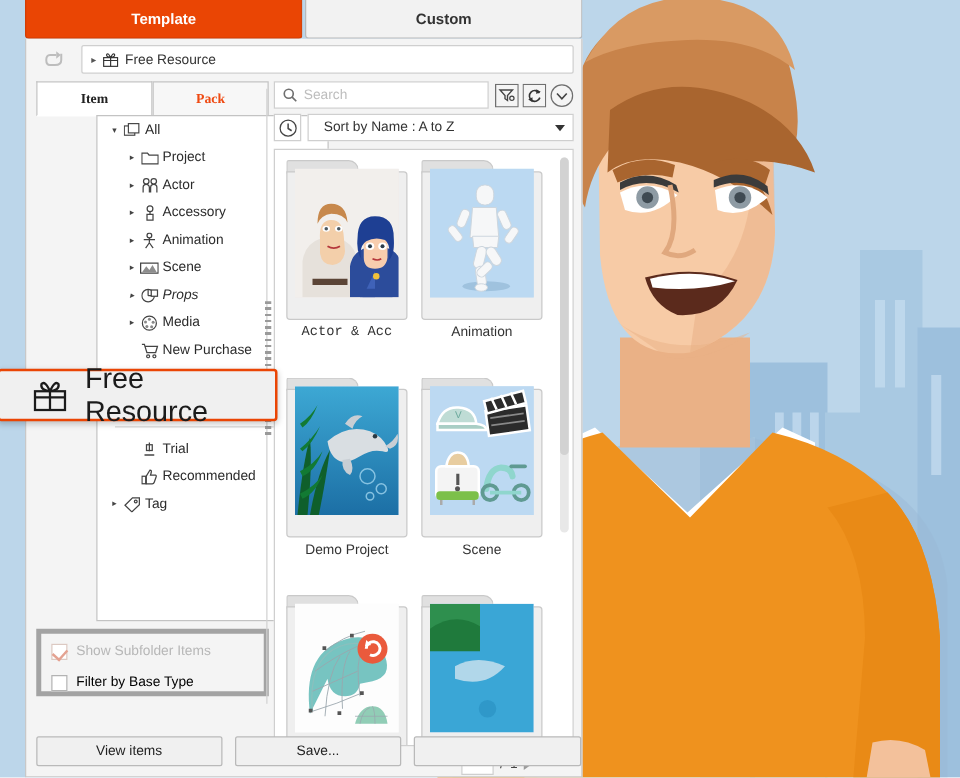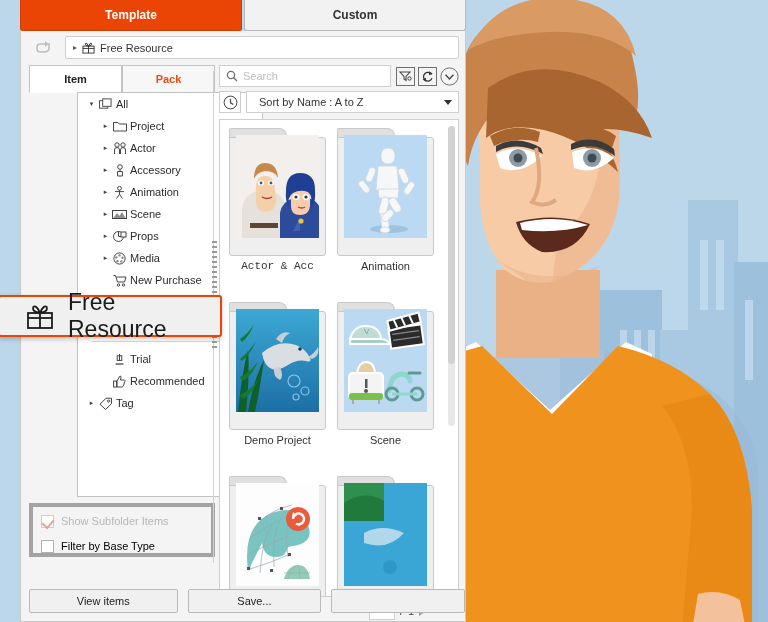--- a/index.html
+++ b/index.html
@@ -65,21 +65,21 @@
     background:#fff; border:1px solid #cfcfcf; border-radius:2px;
     display:flex; align-items:center; gap:5px; padding:0 7px;
     font-size:11px; color:#333;
   }
   .crumb .arr { font-size:8px; color:#555; }
 
   
   .leftcol {
     position:absolute; left:8px; top:34px; width:186px; height:498px;
   }
-  .ipTabs { position:absolute; left:0; top:0; width:186px; height:28px; display:flex; }
+  .ipTabs { position:absolute; left:0; top:0; width:186px; height:28px; display:flex;font-family:Liberation Serif, serif; }
   .ipTab {
     flex:1; height:28px; border:1px solid #c3c3c3;
     display:flex; align-items:center; justify-content:center;
     font-size:11px; font-weight:bold; background:#ececec; color:#7c7c7c;
   }
   .ipTab.sel { background:#fff; color:#222; border-bottom-color:#fff; }
   .ipTab.pack { color:#ef4a12; background:#f7f7f7; }
 
   .tree {
     position:absolute; left:0; top:27px; width:186px; height:405px;
@@ -363,21 +363,21 @@
             <span class="tw">▸</span>
             <span class="ticon">
               <svg width="15" height="12" viewBox="0 0 15 12">
                   <rect x="0.5" y="2.5" width="14" height="8" fill="none" stroke="#444"></rect>
                   <path d="M1.5 10 L5 5 L7.5 8 L10 4 L13.5 10 z" fill="#8d8d8d" stroke="none"></path>
                 </svg>
             </span>
             <span class="tlabel">Scene</span>
           </div>
 
-          <div class="trow" style="padding-left:22px;">
+          <div class="trow" style="padding-left:22px;font-style:italic;">
             <span class="tw">▸</span>
             <span class="ticon">
               <svg width="14" height="13" viewBox="0 0 14 13">
                   <circle cx="5.5" cy="6.5" r="5" fill="none" stroke="#444"></circle>
                   <path d="M5.5 6.5 v-5 M5.5 6.5 h5" stroke="#444"></path>
                   <rect x="8" y="2" width="5" height="5" fill="#fff" stroke="#444"></rect>
                 </svg>
             </span>
             <span class="tlabel">Props</span>
           </div>

